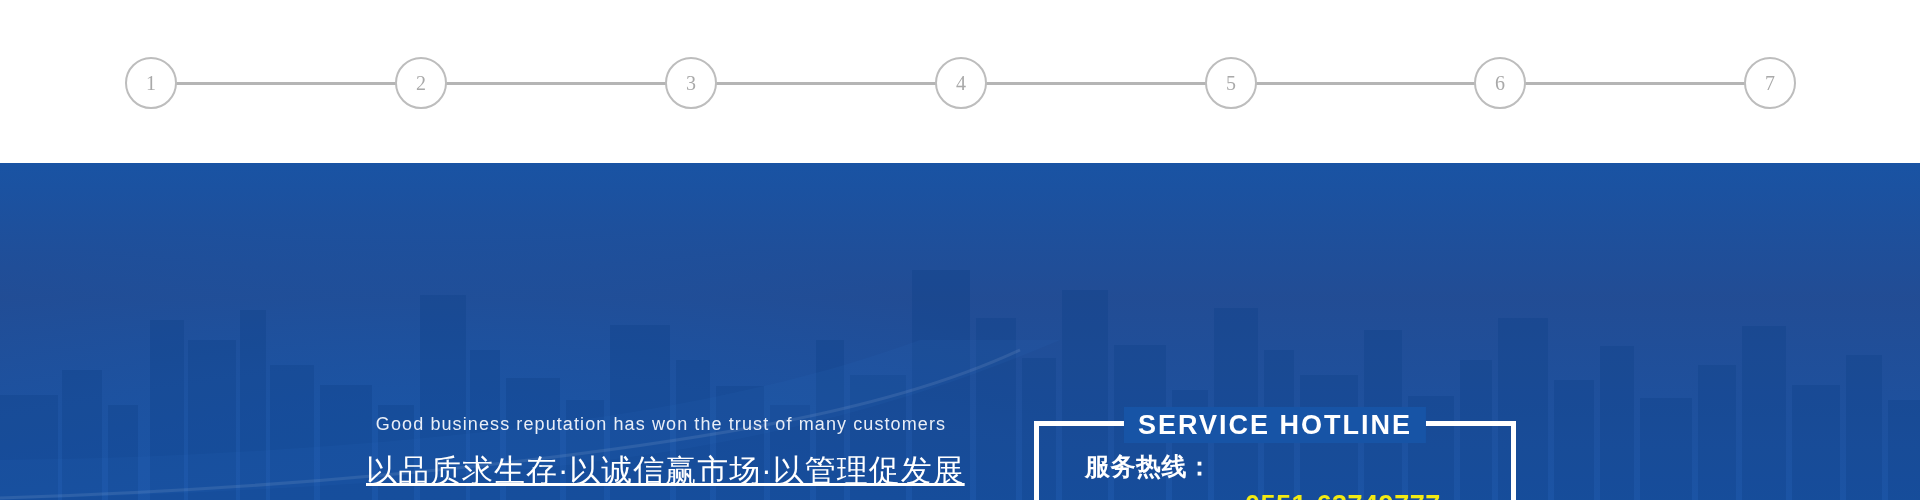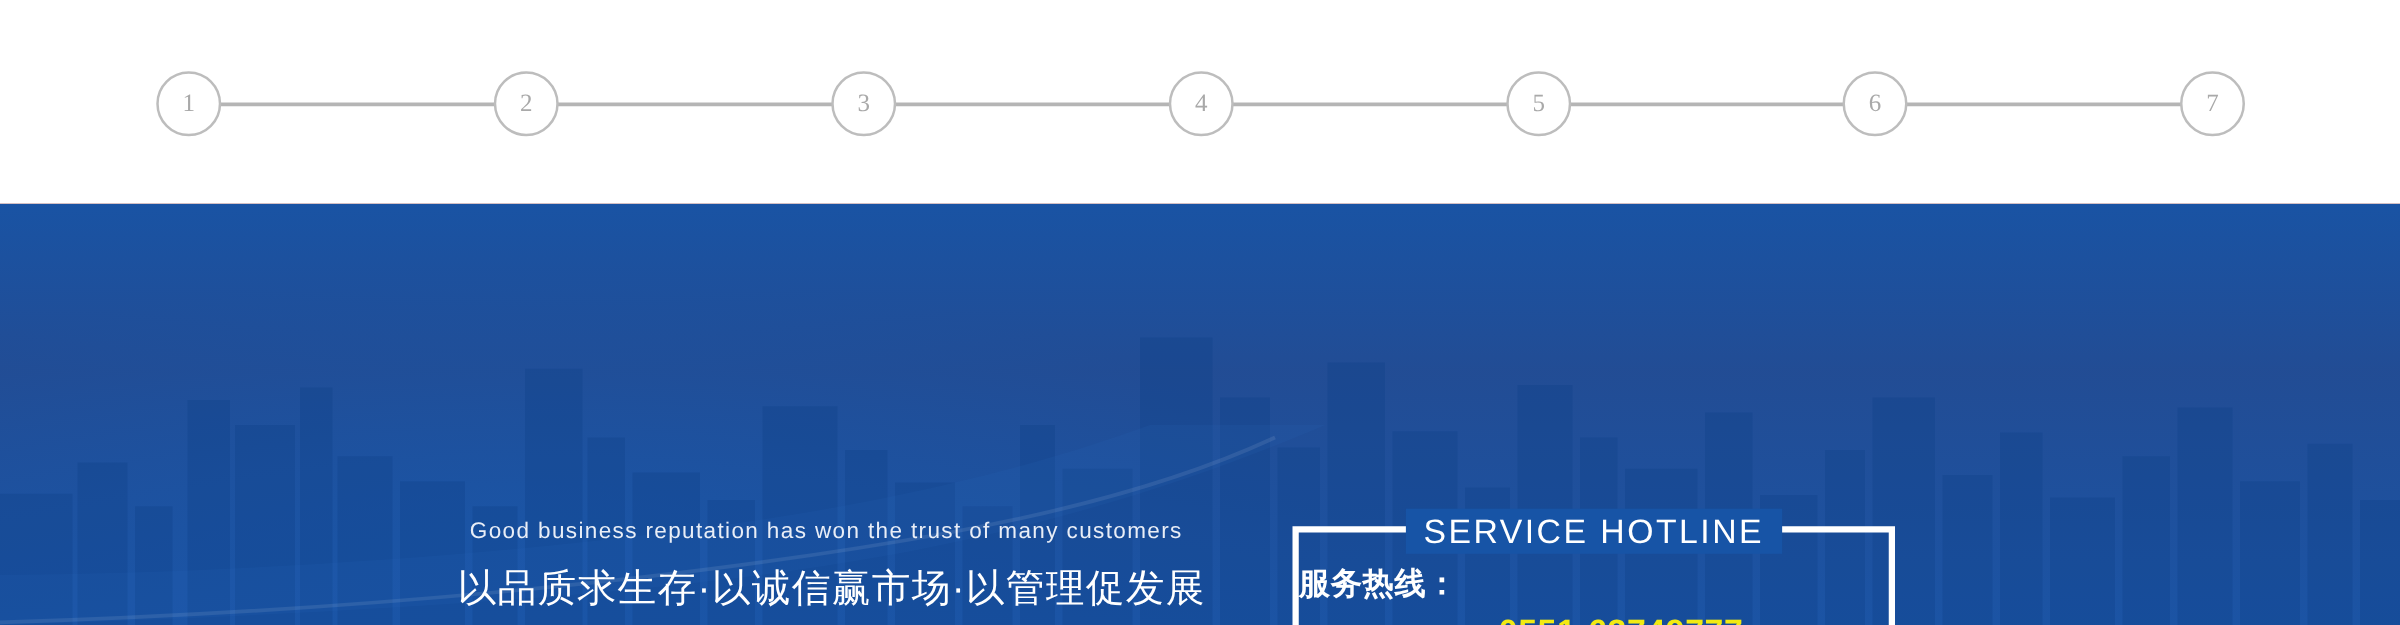--- a/index.html
+++ b/index.html
@@ -59,39 +59,40 @@
     text-align:center; color:#ffffff;
   }
   .slogan-en {
     font-size:18px; letter-spacing:1.1px; color:#e9eef7;
     line-height:1.3; white-space:nowrap;
     font-weight:400;
   }
   .slogan-cn {
     margin-top:16px;
     font-size:31px; letter-spacing:1px; color:#ffffff;
-    line-height:1.25; white-space:nowrap; font-weight:400;
+    line-height:1.25; white-space:nowrap; font-weight:400;text-decoration:underline;
   }
 
   
   .hotline {
     position:absolute; left:1034px; top:258px; width:482px; height:120px;
     border:5px solid #ffffff;
   }
   .hotline-title {
     position:absolute; left:50%; top:-19px; transform:translateX(-50%);
     padding:0 14px; background:#1754a6;
     color:#ffffff; font-size:27px; letter-spacing:2px;
-    white-space:nowrap; line-height:1.35; font-weight:400;
+    white-space:nowrap; line-height:1.35; font-weight:700;
   }
   .hotline-rows {
     position:absolute; left:0; top:24px; width:100%;
   }
   .hotline-row {
     display:flex; align-items:baseline; justify-content:flex-start;
+    padding-left:46px;
   }
   .hotline-label {
     color:#ffffff; font-size:25px; font-weight:bold;
     letter-spacing:0.5px; white-space:nowrap;
     min-width:160px;
   }
   .hotline-num {
     color:#f2ea12; font-size:27px; font-weight:bold;
     letter-spacing:0.5px; white-space:nowrap;
   }

